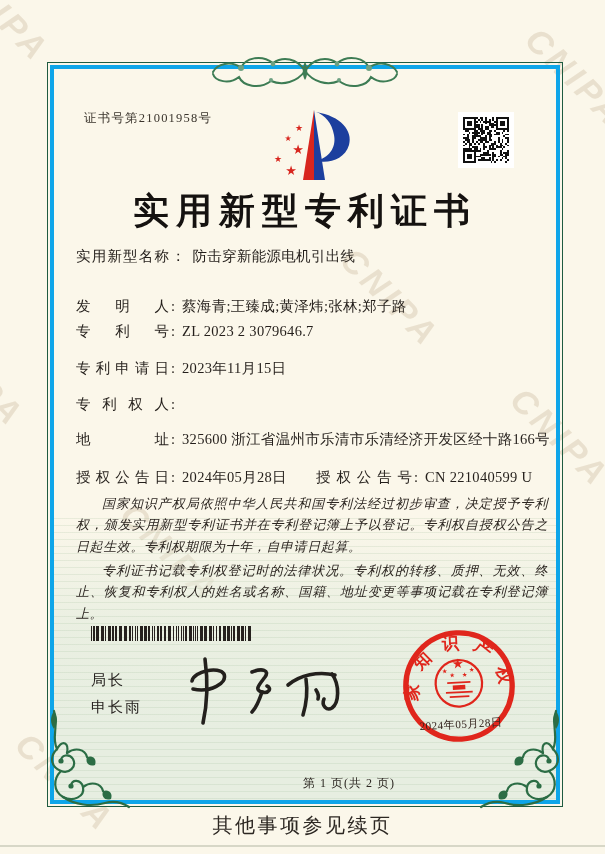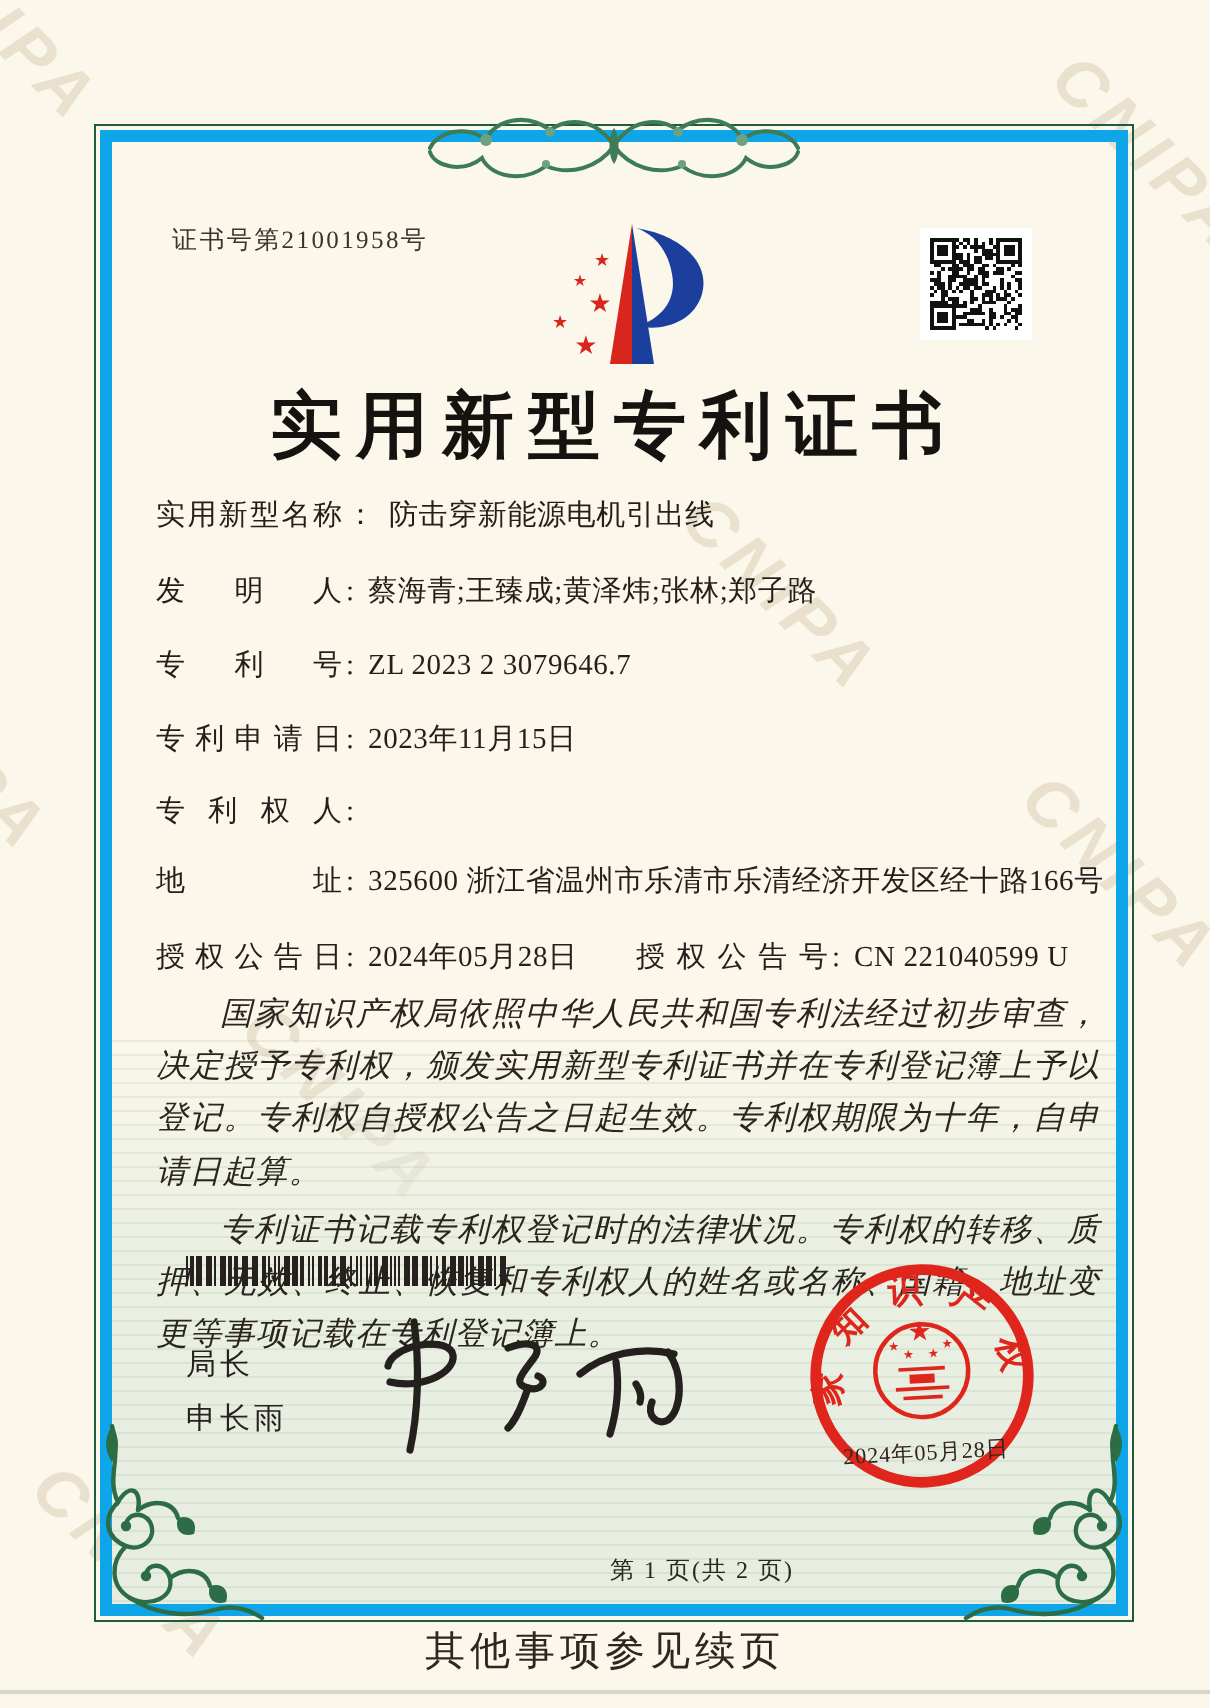--- a/index.html
+++ b/index.html
@@ -15,21 +15,21 @@
     font-family:"Liberation Sans","DejaVu Sans",sans-serif;
     font-weight:700;font-style:italic;
     font-size:34px;letter-spacing:4px;
     color:#dccfb8;opacity:.55;
     transform:rotate(45deg);transform-origin:0 0;
     white-space:nowrap;pointer-events:none;
   }
   
   .frame{
     position:absolute;left:50px;top:65px;width:502px;height:731px;
-    border:6px solid #0ea5e9;
+    border:4px solid #0ea5e9;
     outline:1.6px solid #1e5b40;outline-offset:2px;
     z-index:2;
   }
   .band{
     position:absolute;left:0;right:0;bottom:0;height:282px;z-index:0;
     background:
       repeating-linear-gradient(180deg, rgba(140,175,135,.16) 0 1px, rgba(0,0,0,0) 1px 7px),
       linear-gradient(180deg, rgba(231,238,224,0) 0%, rgba(231,238,224,.85) 38%, #e7eee1 75%);
   }
   .cert-no{
@@ -52,21 +52,21 @@
     text-align:justify;text-align-last:justify;
   }
   .colon{margin:0 7px 0 2px;flex:none;}
   .val{letter-spacing:.3px;}
   .row.addr .val{max-width:386px;}
   .pair2{position:absolute;left:240px;top:0;display:flex;align-items:flex-start;}
   .pair2 .lbl{width:96px;}
   
   .paras{
     position:absolute;left:22px;top:424px;width:472px;
-    font-size:16px;font-style:italic;line-height:1.64;letter-spacing:.6px;
+    font-size:13px;font-style:italic;line-height:1.64;letter-spacing:.6px;
     text-align:justify;color:#2b2520;
   }
   .paras p{margin:0 0 3px 0;text-indent:2em;}
   
   .barcode{position:absolute;left:37px;top:557px;width:162px;height:15px;}
   .sig-title{position:absolute;left:37px;top:602px;font-family:"Liberation Sans","DejaVu Sans",sans-serif;font-size:15px;letter-spacing:2px;color:#26221f;}
   .sig-name{position:absolute;left:37px;top:629px;font-family:"Liberation Sans","DejaVu Sans",sans-serif;font-size:15px;letter-spacing:2px;color:#26221f;}
   .sig-script{position:absolute;left:128px;top:578px;width:175px;height:84px;}
   .seal{position:absolute;left:338px;top:550px;width:134px;height:134px;transform:rotate(-3deg);}
   .page-ind{
@@ -375,21 +375,21 @@
       </svg>
     </div>
 
   <div class="title">实用新型专利证书</div>
 
   <div class="row" style="top:178px">
     <span class="lbl">实用新型名称</span>
     <span class="colon">：</span>
     <span class="val">防击穿新能源电机引出线</span>
   </div>
-  <div class="row" style="top:216px">
+  <div class="row" style="top:228px">
     <span class="lbl">发明人</span>
     <span class="colon">:</span>
     <span class="val">蔡海青;王臻成;黄泽炜;张林;郑子路</span>
   </div>
   <div class="row" style="top:253px">
     <span class="lbl">专利号</span>
     <span class="colon">:</span>
     <span class="val">ZL 2023 2 3079646.7</span>
   </div>
   <div class="row" style="top:290px">

